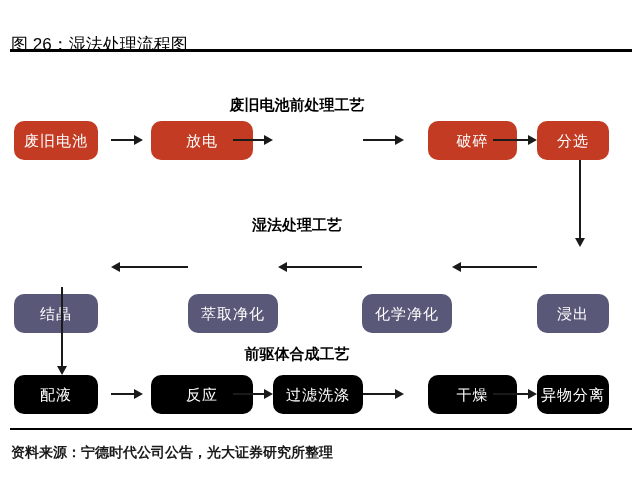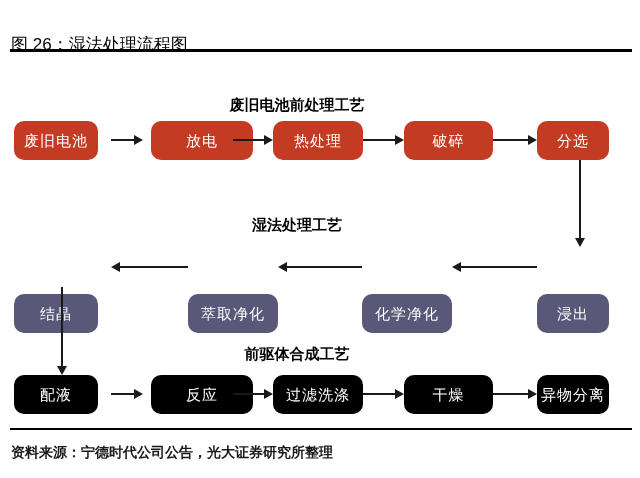--- a/index.html
+++ b/index.html
@@ -27,21 +27,21 @@
     color:#ffffff; font-size:15px; text-align:center; line-height:39px;
     letter-spacing:1px; white-space:nowrap;
   }
   .row1 { top:121px; background:#C23B22; }
   .row2 { top:248px; background:#595878;margin-top:46px; }
   .row3 { top:375px; background:#000000; }
   
   .c1 { left:14px;  width:84px; }
   .c2 { left:143px; width:102px;margin-left:8px; }
   .c3 { left:273px; width:90px; }
-  .c4 { left:404px; width:89px; }
+  .c4 { left:428px; width:89px; }
   .c5 { left:537px; width:72px; }
   .c2b { left:188px; width:90px; } 
   .c3b { left:362px; width:90px; } 
   
   .shaft-h { position:absolute; height:2px; background:#1a1a1a; }
   .shaft-h.to-right::after {
     content:""; position:absolute; left:100%; top:-4px;
     border-left:9px solid #1a1a1a; border-top:5px solid transparent; border-bottom:5px solid transparent;
   }
   .shaft-h.to-left::before {
@@ -65,21 +65,20 @@
 <body>
 
 <div class="page">
 
   <div class="figure-title">图 26：湿法处理流程图</div>
   <div class="rule rule-top"></div>
 
   <div class="section-title st1">废旧电池前处理工艺</div>
   <div class="box row1 c1">废旧电池</div>
   <div class="box row1 c2">放电</div>
-  <div class="box row1 c3">热处理</div>
   <div class="box row1 c4">破碎</div>
   <div class="box row1 c5">分选</div>
   <div class="shaft-h to-right ar1" style="left:111px; width:23px;"></div>
   <div class="shaft-h to-right ar1" style="left:233px; width:31px;"></div>
   <div class="shaft-h to-right ar1" style="left:363px; width:32px;"></div>
   <div class="shaft-h to-right ar1" style="left:493px; width:35px;"></div>
 
   <div class="shaft-v to-down" style="left:579px; top:160px; height:78px;"></div>
 
   <div class="section-title st2">湿法处理工艺</div>

